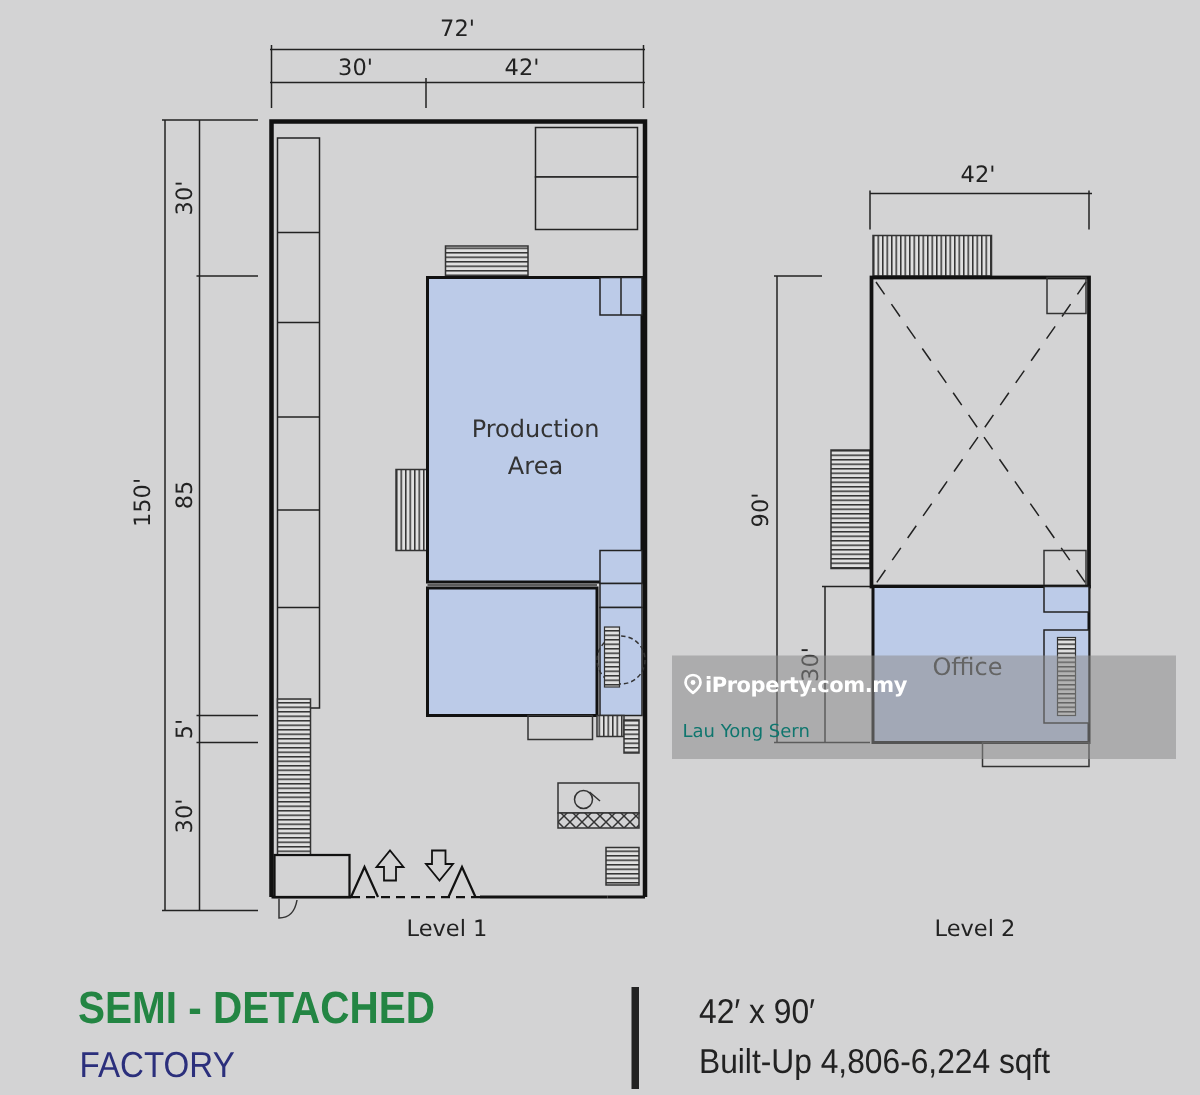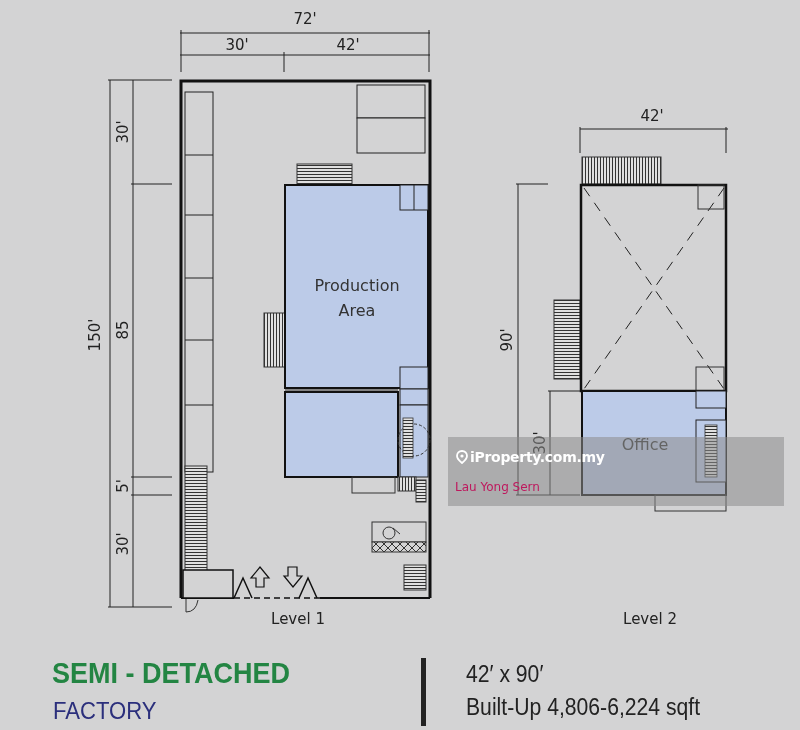--- a/index.html
+++ b/index.html
@@ -4,21 +4,21 @@
 <style>
   html,body{margin:0;padding:0;}
   body{width:800px;height:730px;background:#d3d3d4;position:relative;overflow:hidden;font-family:"DejaVu Sans","Liberation Sans",sans-serif;}
   #plan{position:absolute;left:0;top:0;width:800px;height:640px;}
   .dim{font-family:"DejaVu Sans",sans-serif;font-size:15px;fill:#222;}
   .room{font-family:"DejaVu Sans",sans-serif;font-size:16px;fill:#333;}
   .lvl{font-family:"DejaVu Sans",sans-serif;font-size:15px;fill:#222;}
   .watermark{position:absolute;left:448px;top:437px;width:336px;height:69px;background:rgba(140,140,140,0.55);}
   .wm-brand{position:absolute;left:8px;top:12px;font-family:"DejaVu Sans",sans-serif;font-size:14px;font-weight:bold;color:#fff;letter-spacing:-0.3px;}
   .wm-brand svg{vertical-align:-2px;margin-right:2px;}
-  .wm-agent{position:absolute;left:7px;top:43px;font-family:"DejaVu Sans",sans-serif;font-size:12px;color:#be185d;}
+  .wm-agent{position:absolute;left:7px;top:43px;font-family:"DejaVu Sans",sans-serif;font-size:12px;color:#0f766e;}
   .footer-title{position:absolute;left:52px;top:656px;font-family:"Liberation Sans",sans-serif;font-weight:bold;font-size:30px;color:#238543;transform:scaleX(0.9);transform-origin:left;letter-spacing:0px;}
   .footer-sub{position:absolute;left:53px;top:697px;font-family:"Liberation Sans",sans-serif;font-size:24px;color:#2b2f7c;transform:scaleX(0.92);transform-origin:left;}
   .footer-divider{position:absolute;left:421px;top:658px;width:5px;height:68px;background:#222;}
   .footer-dims{position:absolute;left:466px;top:661px;font-family:"Liberation Sans",sans-serif;font-size:23px;color:#222;transform:scaleX(0.92);transform-origin:left;}
   .footer-builtup{position:absolute;left:466px;top:694px;font-family:"Liberation Sans",sans-serif;font-size:23px;color:#222;transform:scaleX(0.92);transform-origin:left;}
 </style>
 </head>
 <body>
 
 <svg id="plan" viewBox="0 0 800 640" xmlns="http://www.w3.org/2000/svg">

